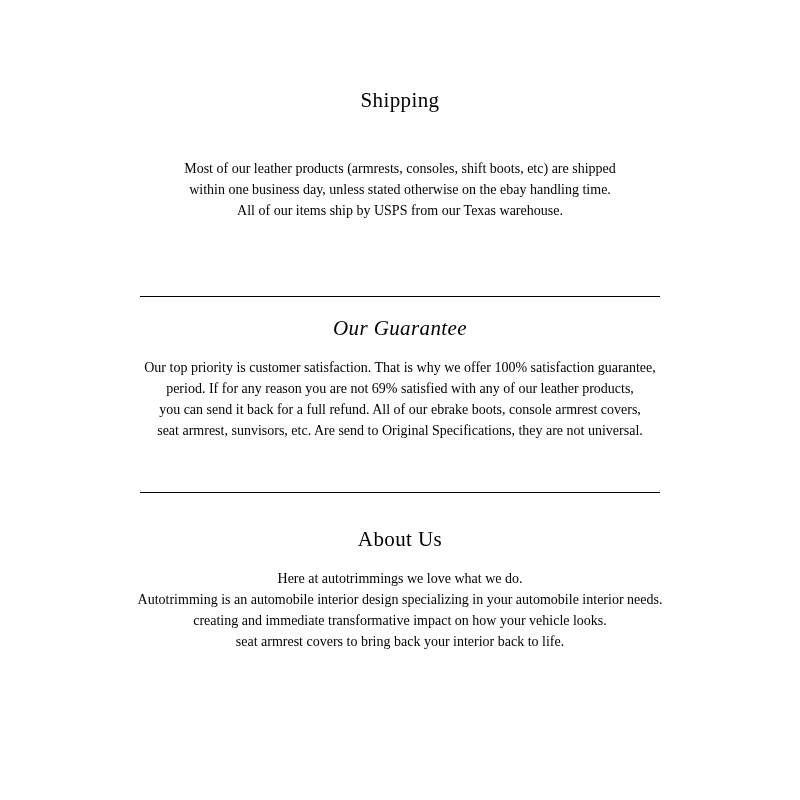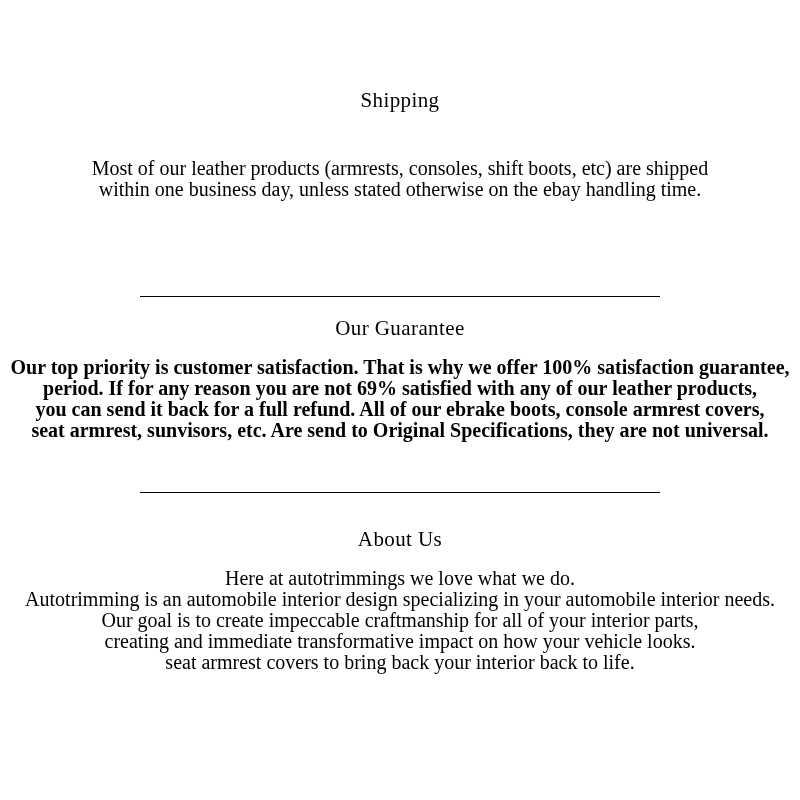--- a/index.html
+++ b/index.html
@@ -28,21 +28,21 @@
   .section-title {
     font-family: "Liberation Serif", serif;
     font-size: 21px;
     font-weight: normal;
     letter-spacing: 0.4px;
     margin: 0;
     padding: 0;
   }
   .section-body {
     font-family: "Liberation Serif", serif;
-    font-size: 20px;
+    font-size: 14px;
     line-height: 21px;
     margin: 0;
     padding: 0;
   }
   .section-body .line {
     display: block;
     white-space: nowrap;
   }
   .divider {
     width: 520px;
@@ -51,39 +51,40 @@
     border-top: 1.3px solid #000000;
     margin: 0 auto;
   }
 
   
   #shipping-title { position: absolute; top: 88px; left: 0; right: 0; }
   #shipping-body  { position: absolute; top: 158px; left: 0; right: 0; }
 
   #divider-1 { position: absolute; top: 296px; left: 0; right: 0; }
 
-  #guarantee-title { position: absolute; top: 316px; left: 0; right: 0; }
-  #guarantee-body  { position: absolute; top: 357px; left: 0; right: 4px; font-weight: bold; }
+  #guarantee-title { position: absolute; top: 316px; left: 0; right: 0; font-style: italic; }
+  #guarantee-body  { position: absolute; top: 357px; left: 0; right: 4px; }
 
   #divider-2 { position: absolute; top: 492px; left: 0; right: 0; }
 
   #about-title { position: absolute; top: 527px; left: 0; right: 0; }
   #about-body  { position: absolute; top: 568px; left: 0; right: 0; }
 </style>
 </head>
 <body>
 
 <div class="page">
 
   <div class="section" id="shipping-title">
     <h2 class="section-title">Shipping</h2>
   </div>
   <div class="section section-body" id="shipping-body">
     <span class="line">Most of our leather products (armrests, consoles, shift boots, etc) are shipped</span>
     <span class="line">within one business day, unless stated otherwise on the ebay handling time.</span>
+    <span class="line">All of our items ship by USPS from our Texas warehouse.</span>
   </div>
 
   <div id="divider-1">
     <hr class="divider">
   </div>
 
   <div class="section" id="guarantee-title">
     <h2 class="section-title">Our Guarantee</h2>
   </div>
   <div class="section section-body" id="guarantee-body">
@@ -96,18 +97,17 @@
   <div id="divider-2">
     <hr class="divider">
   </div>
 
   <div class="section" id="about-title">
     <h2 class="section-title">About Us</h2>
   </div>
   <div class="section section-body" id="about-body">
     <span class="line">Here at autotrimmings we love what we do.</span>
     <span class="line">Autotrimming is an automobile interior design specializing in your automobile interior needs.</span>
-    <span class="line">Our goal is to create impeccable craftmanship for all of your interior parts,</span>
     <span class="line">creating and immediate transformative impact on how your vehicle looks.</span>
     <span class="line">seat armrest covers to bring back your interior back to life.</span>
   </div>
 
 </div>
 
 </body></html>

